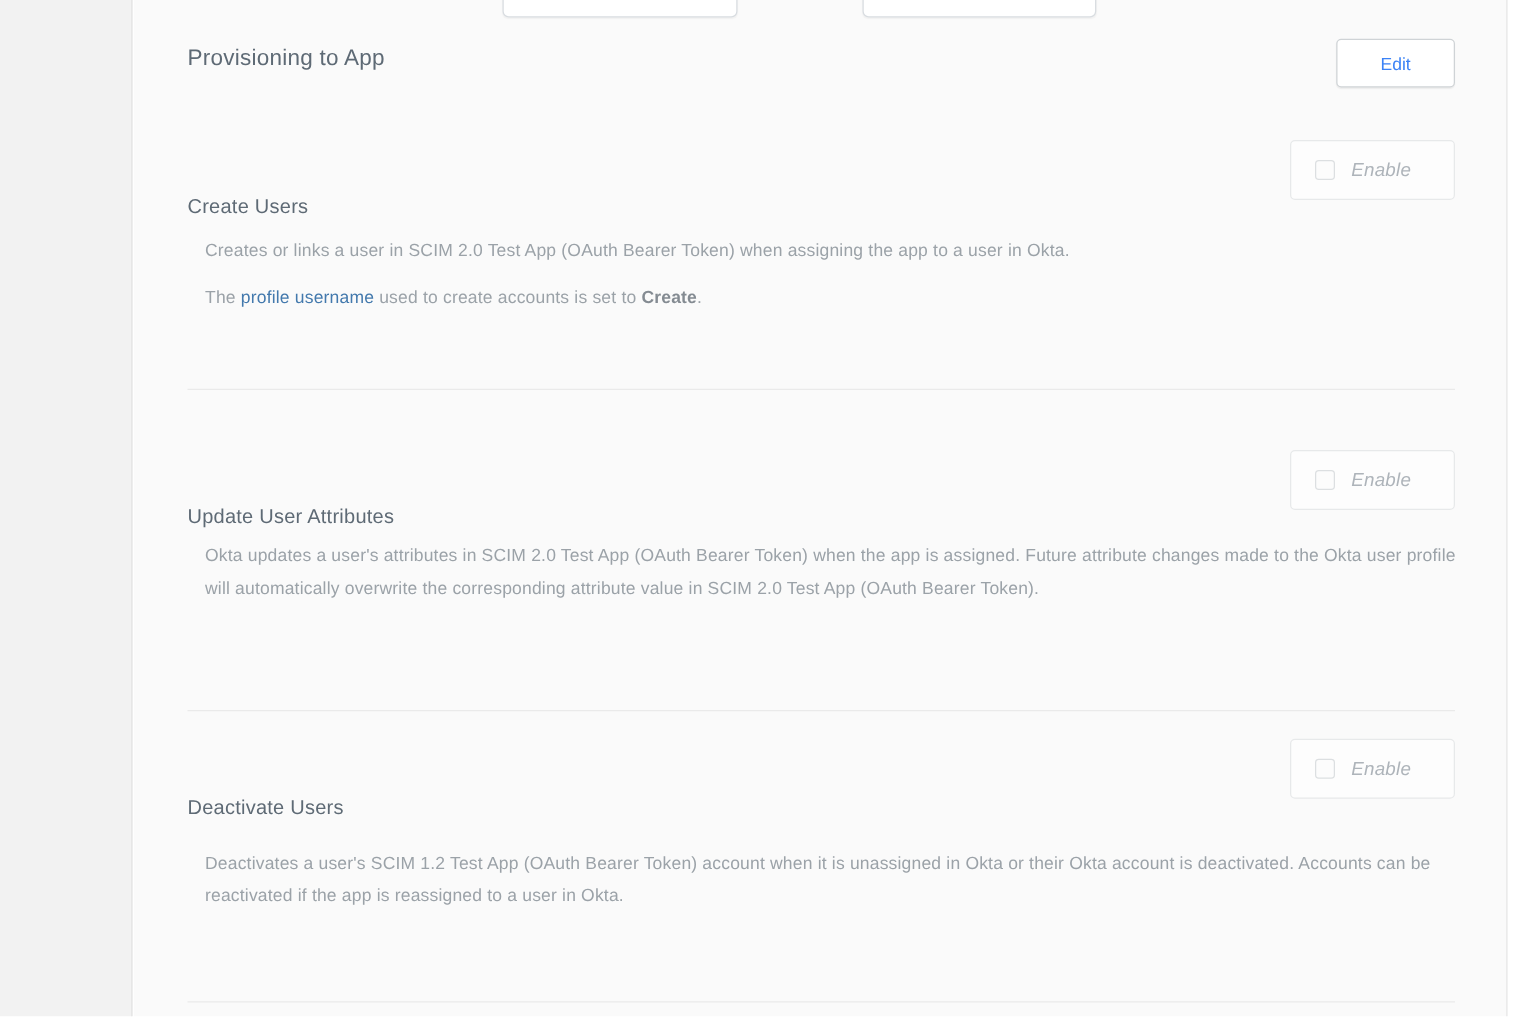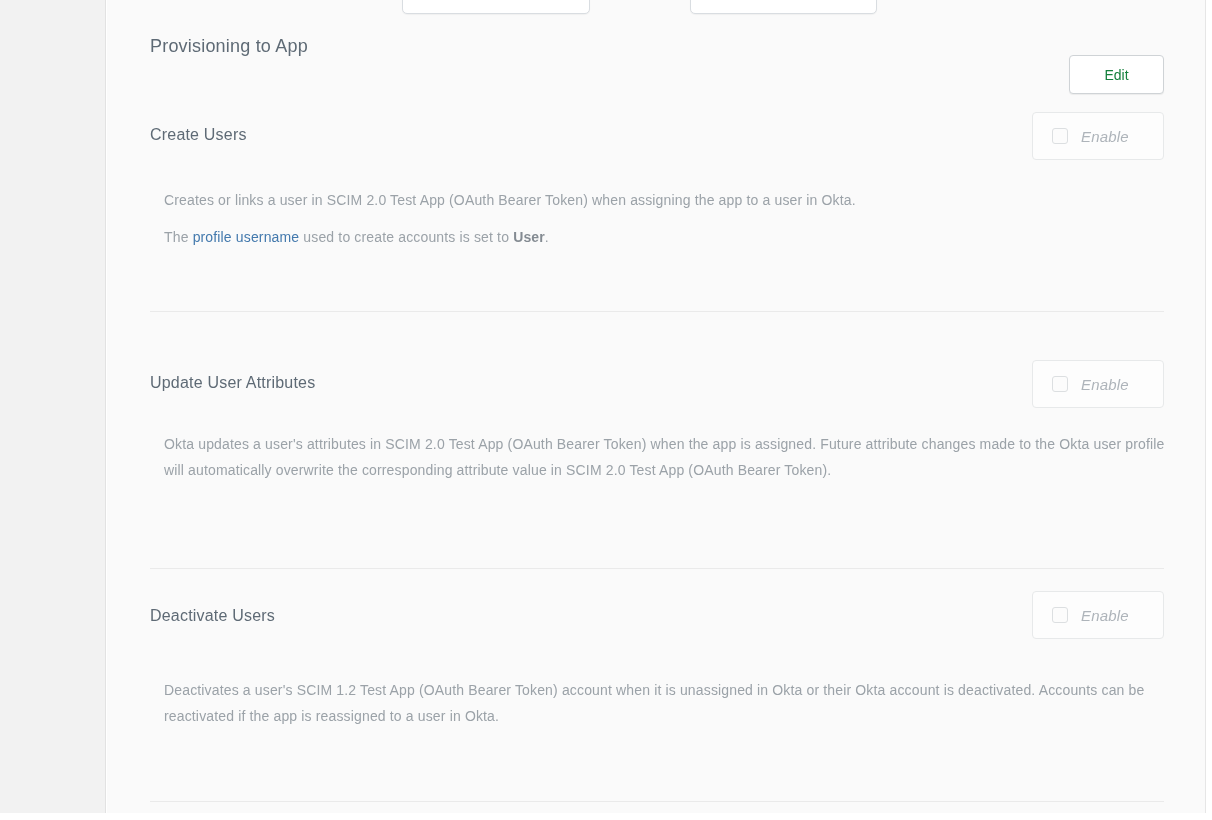--- a/index.html
+++ b/index.html
@@ -41,29 +41,28 @@
     color: #5e6a75; letter-spacing: 0.2px;
   }
   .edit-btn {
     position: absolute; left: 962px; top: 31px;
     width: 95px; height: 39px;
     background: #ffffff;
     border: 1px solid #cfd3d6;
     border-radius: 4px;
     box-shadow: 0 1px 1px rgba(0,0,0,0.06);
     font-family: inherit;
-    font-size: 14px; color: #15803d;
+    font-size: 14px; color: #3b82f6;
     cursor: pointer;
-    margin-top: 24px;
   }
 
   .section-title {
     position: absolute; left: 43px;
     font-size: 16px; font-weight: 400;
-    color: #5e6a75; letter-spacing: 0.2px;
+    color: #5e6a75; letter-spacing: 0.2px; margin-top: 31px;
   }
   .enable-toggle {
     position: absolute; left: 925px;
     width: 132px; height: 48px;
     background: #fdfdfd;
     border: 1px solid #e7e9ea;
     border-radius: 4px;
     display: flex; align-items: center;
     padding-left: 19px;
     cursor: default;
@@ -114,21 +113,21 @@
     <div class="panel-title">Provisioning to App</div>
     <button class="edit-btn">Edit</button>
 
     <div>
       <div class="section-title" style="top:126px;">Create Users</div>
       <div class="enable-toggle" style="top:112px;">
         <span class="enable-checkbox"></span>
         <span class="enable-label">Enable</span>
       </div>
       <div class="desc" style="top:187px;">Creates or links a user in SCIM 2.0 Test App (OAuth Bearer Token) when assigning the app to a user in Okta.</div>
-      <div class="desc" style="top:224px;"><span>The </span><a>profile username</a><span> used to create accounts is set to </span><strong>User</strong><span>.</span></div>
+      <div class="desc" style="top:224px;"><span>The </span><a>profile username</a><span> used to create accounts is set to </span><strong>Create</strong><span>.</span></div>
       <div class="divider" style="top:311px;"></div>
     </div>
 
     <div>
       <div class="section-title" style="top:374px;">Update User Attributes</div>
       <div class="enable-toggle" style="top:360px;">
         <span class="enable-checkbox"></span>
         <span class="enable-label">Enable</span>
       </div>
       <div class="desc" style="top:431px;">Okta updates a user's attributes in SCIM 2.0 Test App (OAuth Bearer Token) when the app is assigned. Future attribute changes made to the Okta user profile will automatically overwrite the corresponding attribute value in SCIM 2.0 Test App (OAuth Bearer Token).</div>

